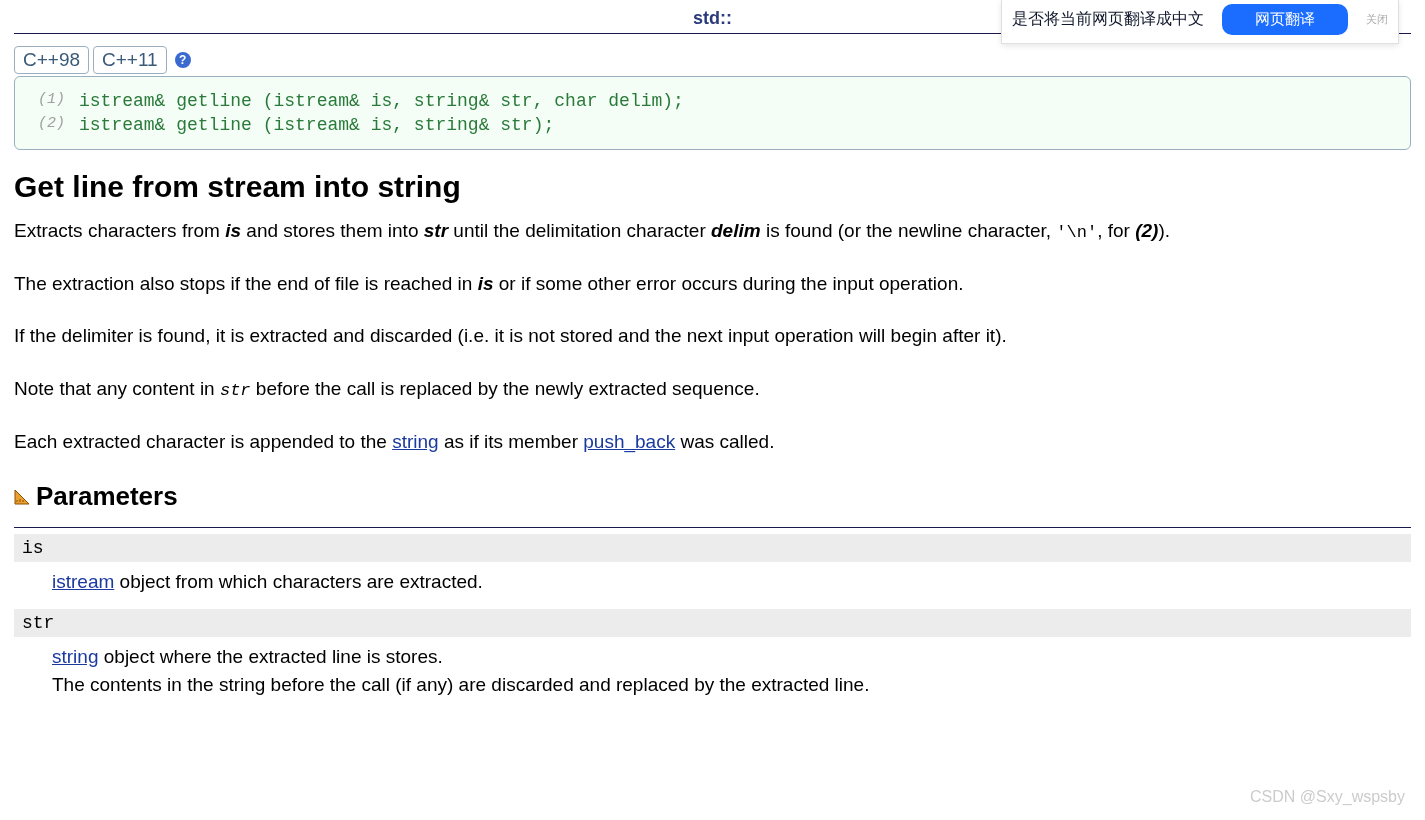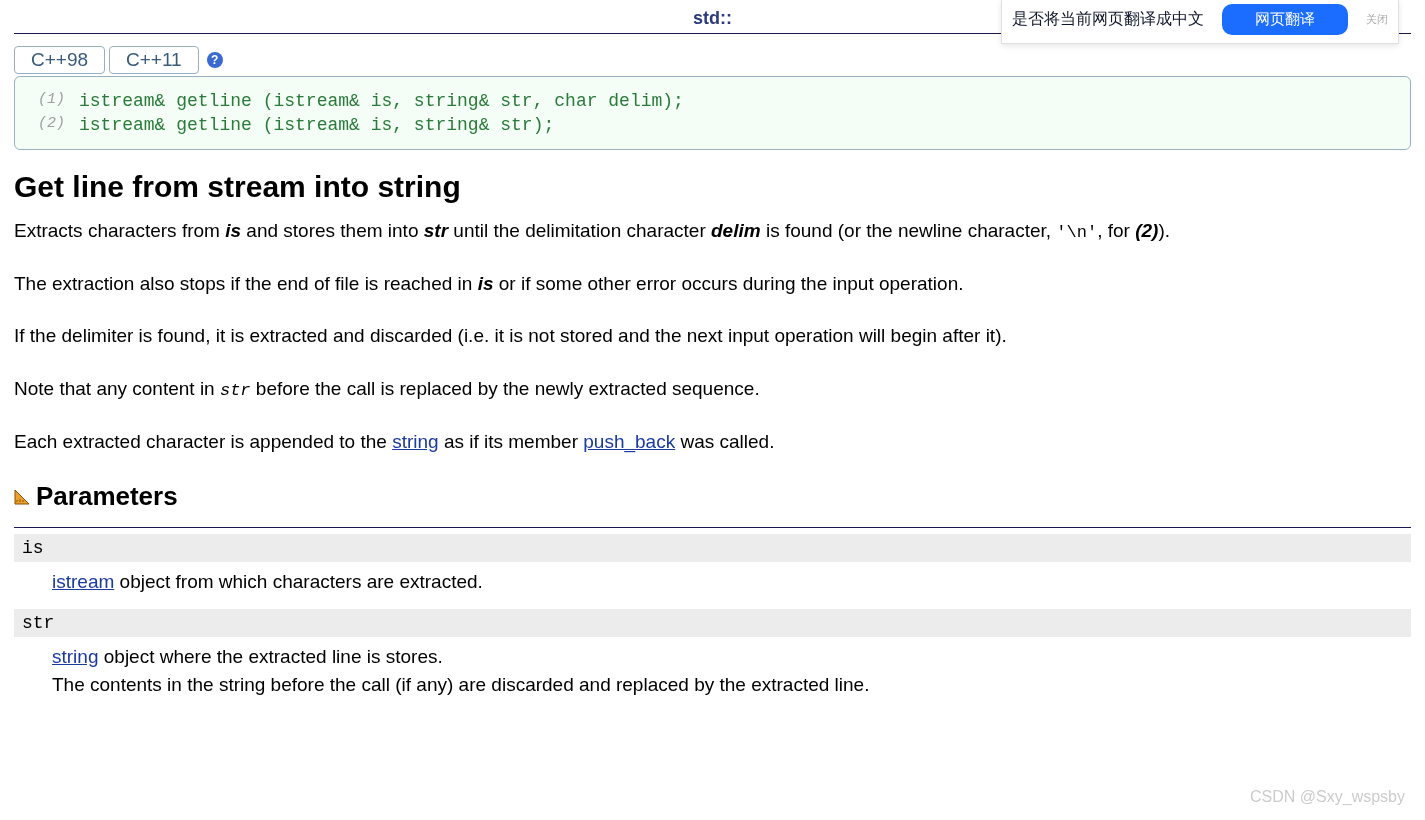--- a/index.html
+++ b/index.html
@@ -2,21 +2,21 @@
 <html><head>
   <meta charset="utf-8">
   <style>
     * { margin:0; padding:0; box-sizing:border-box; }
     body { font-family:Arial,Helvetica,sans-serif; font-size:17px; color:#000; background:#fff; padding:8px 14px; width:1425px; }
     .title-row { display:flex; align-items:baseline; margin-bottom:4px;justify-content:center; }
     .std-prefix { color:#2a3a7a; font-size:18px; font-weight:bold; }
     .page-title { font-size:40px; font-weight:bold; color:#000; }
     .title-rule { border:none; border-top:1px solid #1a1a4a; margin-bottom:12px; }
     .tab-bar { display:flex; align-items:center; gap:4px; margin-bottom:2px; }
-    .tab { border:1px solid #9ab0c0; border-radius:4px; padding:2px 16px; font-size:19px; color:#3a5a7a; cursor:pointer; background:#fff;text-align:center; }
+    .tab { border:1px solid #9ab0c0; border-radius:4px; padding:2px 8px; font-size:19px; color:#3a5a7a; cursor:pointer; background:#fff;text-align:center; }
     .tab.active { background:#fff; }
     .help-icon { width:16px; height:16px; border-radius:50%; background:#3a6ad0; color:#fff; font-size:12px; font-weight:bold; display:inline-flex; align-items:center; justify-content:center; margin-left:4px; }
     .sig-box { border:1px solid #9ab0c0; border-radius:6px; background:#f4fef7; padding:10px 14px; font-family:"Courier New",monospace; font-size:18px; color:#2a7a3a; margin-bottom:20px; }
     .sig-line { display:flex; margin:4px 0; }
     .sig-num { color:#a0a0a0; font-style:italic; width:50px; text-align:right; padding-right:14px; font-size:15px; }
     .sig-code { white-space:pre; }
     h2 { font-size:30px; font-weight:bold; margin-bottom:14px; }
     p { font-size:19px; line-height:1.4; margin-bottom:26px; }
     .b { font-weight:bold; font-style:italic; }
     .b2 { font-weight:bold; font-style:italic; }

